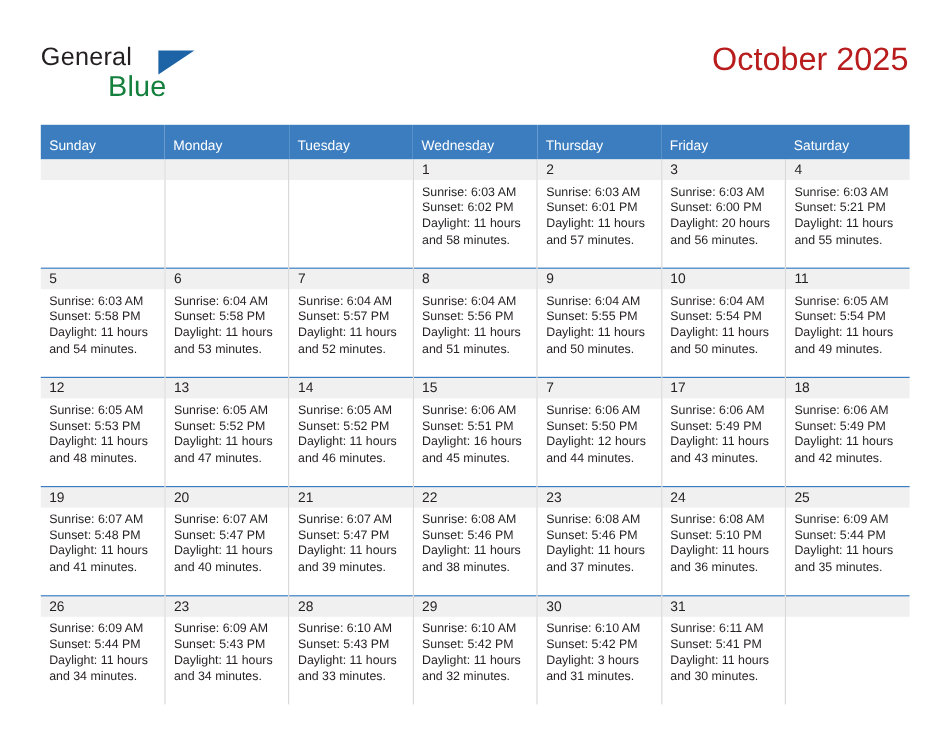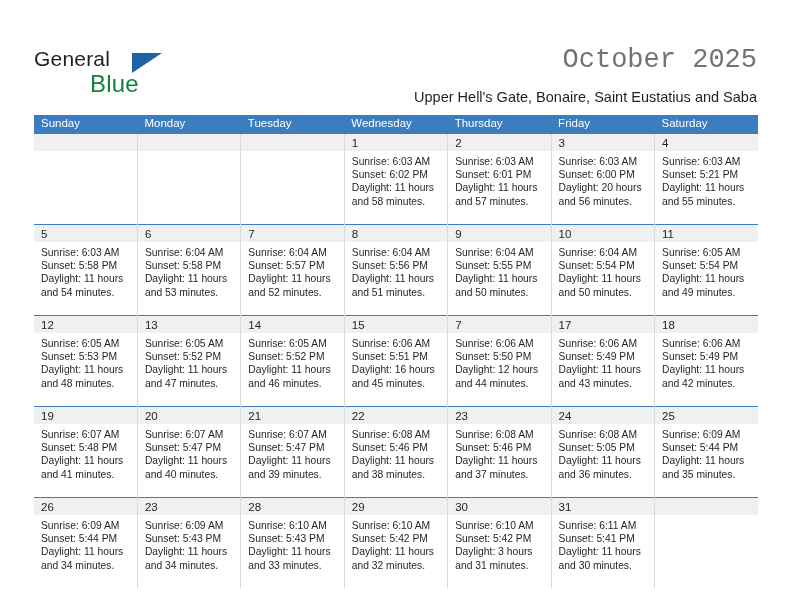--- a/index.html
+++ b/index.html
@@ -12,21 +12,20 @@
     background: #ffffff;
     font-family: "Liberation Sans", sans-serif;
     color: #000000;
     overflow: hidden;
   }
   .page {
     position: relative;
     width: 792px;
     height: 494px;
     box-sizing: border-box;
-    margin-top: 11px;
   }
 
   
   .header {
     position: absolute;
     left: 0;
     top: 0;
     width: 792px;
     height: 104px;
   }
@@ -63,24 +62,24 @@
     height: 0;
     border-left: 30px solid #1c64a5;
     border-bottom: 20px solid transparent;
   }
 
   .title {
     position: absolute;
     right: 35px;
     top: 34px;
     font-size: 27px;
-    color: #737373;
+    color: #b91c1c;
     text-align: right;
     white-space: nowrap;
-    font-family: Liberation Mono, monospace;
+    font-family: Liberation Sans, sans-serif;
   }
   .subtitle {
     position: absolute;
     right: 35px;
     top: 78px;
     font-size: 14.5px;
     color: #231f20;
     text-align: right;
     white-space: nowrap;
     font-family: "Liberation Sans", sans-serif;
@@ -99,21 +98,21 @@
     width: 724px;
   }
   table.cal col { width: 103.43px; }
 
   thead th.dow {
     background: #3b7dbf;
     color: #ffffff;
     font-size: 11.5px;
     font-weight: normal;
     text-align: left;
-    padding: 2px 0 5px 7px;
+    padding: 12px 0 5px 7px;
     height: 12px;
     border: none;
     font-family: "Liberation Sans", sans-serif;
   }
 
   tbody td.day {
     vertical-align: top;
     padding: 0;
     height: 90px;
     border-top: 1.6px solid #3b7dbf;
@@ -152,21 +151,20 @@
 
   <div class="header">
 
     <div class="brand">
       <span class="brand-general">General</span>
       <span class="brand-triangle"></span>
       <span class="brand-blue">Blue</span>
     </div>
 
     <div class="title">October 2025</div>
-    <div class="subtitle">Upper Hell's Gate, Bonaire, Saint Eustatius and Saba</div>
 
   </div>
 
   <div class="calendar">
     <table class="cal">
       <colgroup>
         <col>
           <col>
           <col>
           <col>
@@ -398,21 +396,21 @@
               <div class="info">
                 <div>Sunrise: 6:08 AM</div>
                 <div>Sunset: 5:46 PM</div>
                 <div class="daylight">Daylight: 11 hours and 37 minutes.</div>
               </div>
             </td>
             <td class="day">
               <div class="daynum-band">24</div>
               <div class="info">
                 <div>Sunrise: 6:08 AM</div>
-                <div>Sunset: 5:05 PM</div>
+                <div>Sunset: 5:10 PM</div>
                 <div class="daylight">Daylight: 11 hours and 36 minutes.</div>
               </div>
             </td>
             <td class="day">
               <div class="daynum-band">25</div>
               <div class="info">
                 <div>Sunrise: 6:09 AM</div>
                 <div>Sunset: 5:44 PM</div>
                 <div class="daylight">Daylight: 11 hours and 35 minutes.</div>
               </div>

